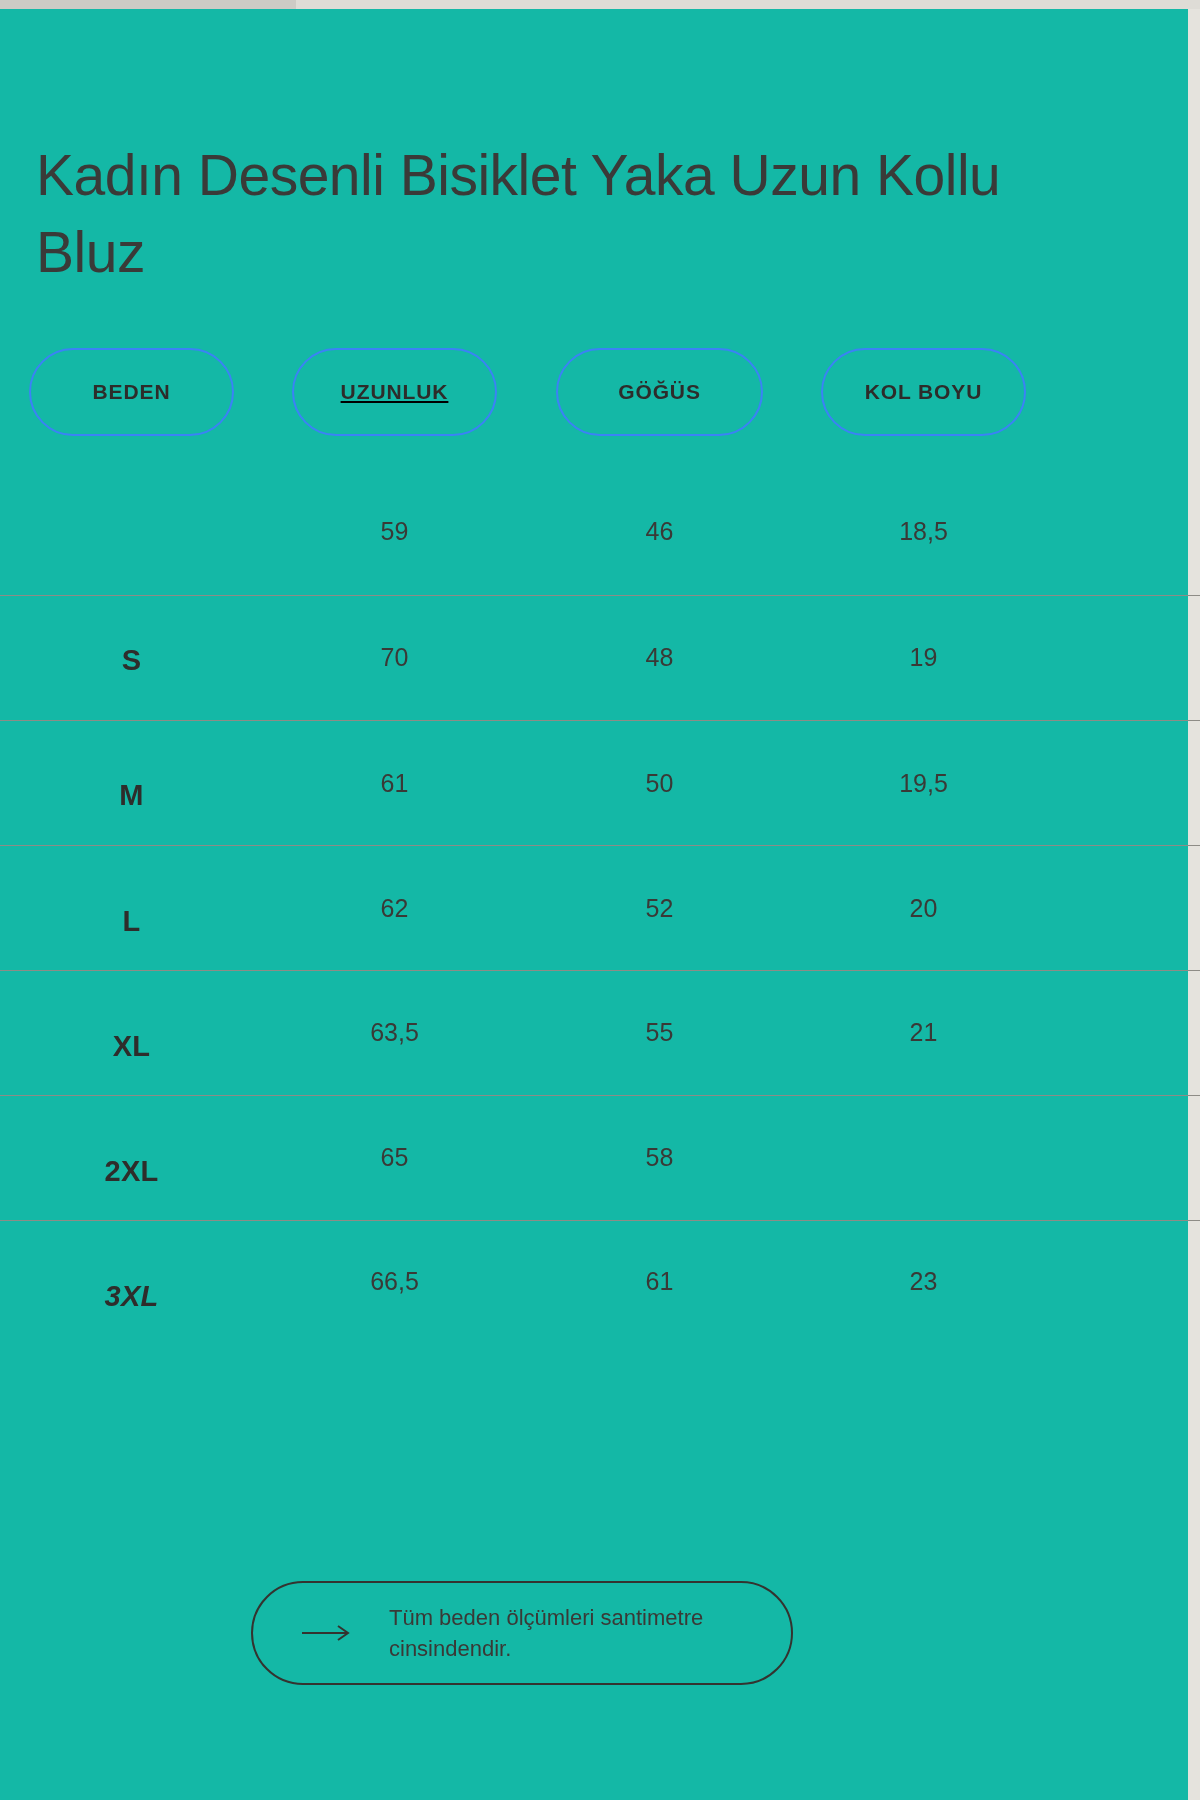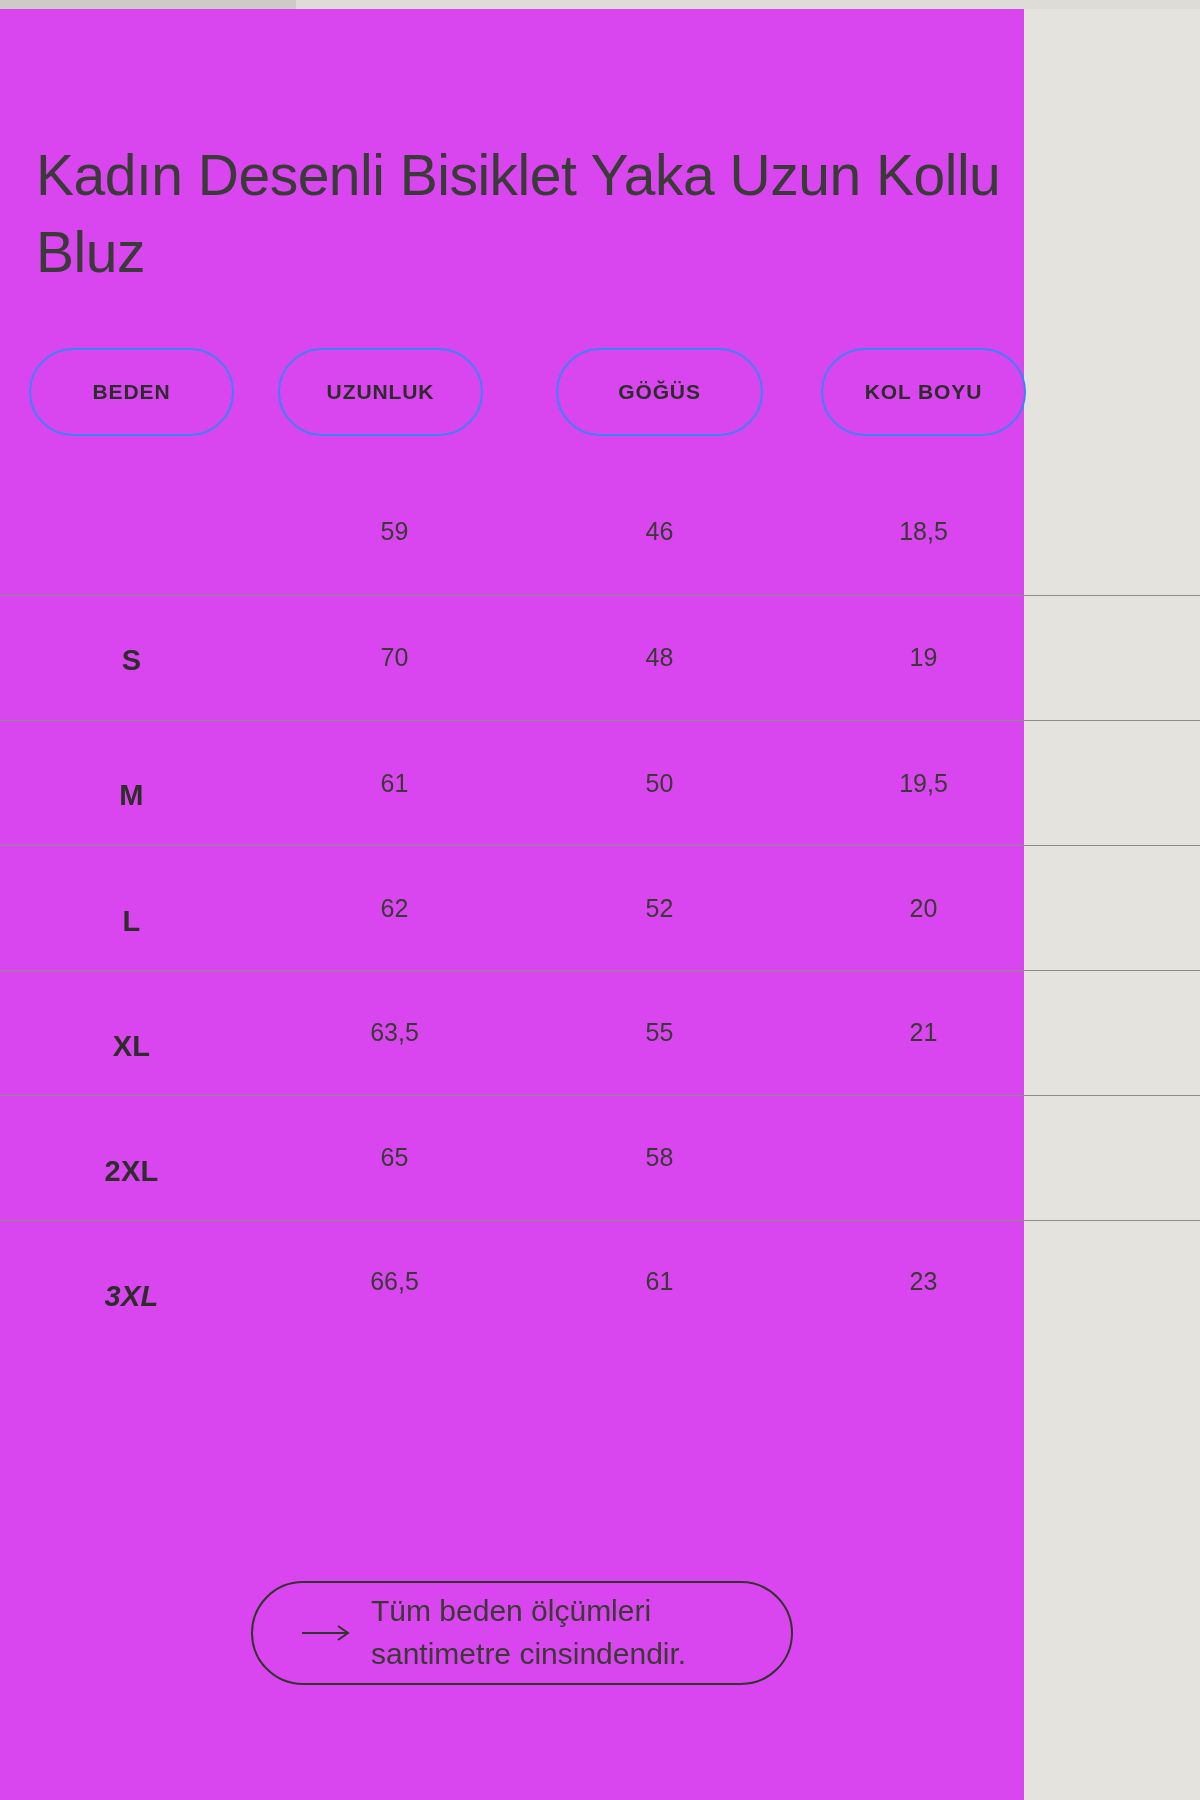--- a/index.html
+++ b/index.html
@@ -39,23 +39,23 @@
     top: 0;
     width: 904px;
     height: 9px;
     background: #dedcd6;
   }
 
   #sheet {
     position: absolute;
     left: 0;
     top: 9px;
-    width: 1024px;
+    width: 1188px;
     height: 1791px;
-    background: #d946ef;
+    background: #14b8a6;
   }
 
   
   .title {
     position: absolute;
     left: 36px;
     top: 90px;
     width: 1010px;
     font-size: 57px;
     line-height: 1.35;
@@ -87,21 +87,21 @@
   }
   .head-pill span {
     font-size: 21px;
     font-weight: 700;
     letter-spacing: 0.9px;
     color: #2d2c2a;
     white-space: nowrap;
     font-family: "Liberation Sans", sans-serif;
   }
   .hp0 { left: 29px;  width: 205px; }
-  .hp1 { left: 278px; width: 205px; }
+  .hp1 { left: 292px; width: 205px; text-decoration: underline; }
   .hp2 { left: 556px; width: 207px; }
   .hp3 { left: 821px; width: 205px; }
 
   
   #table {
     position: absolute;
     left: 0;
     top: 462px;
     width: 1200px;
   }
@@ -170,25 +170,26 @@
     padding: 0 0 0 48px;
   }
   #note .arrow {
     flex: 0 0 auto;
     width: 52px;
     height: 20px;
     margin-right: 18px;
     display: block;
   }
   #note .note-text {
-    font-size: 30px;
+    font-size: 22px;
     line-height: 1.42;
     color: #3a3936;
     font-weight: 400;
     font-family: "Liberation Sans", sans-serif;
+    margin-left: 18px;
   }
 </style>
 </head>
 <body>
 
 <div id="page">
 
   <div id="top-strip"></div>
   <div id="top-strip-right"></div>
 

